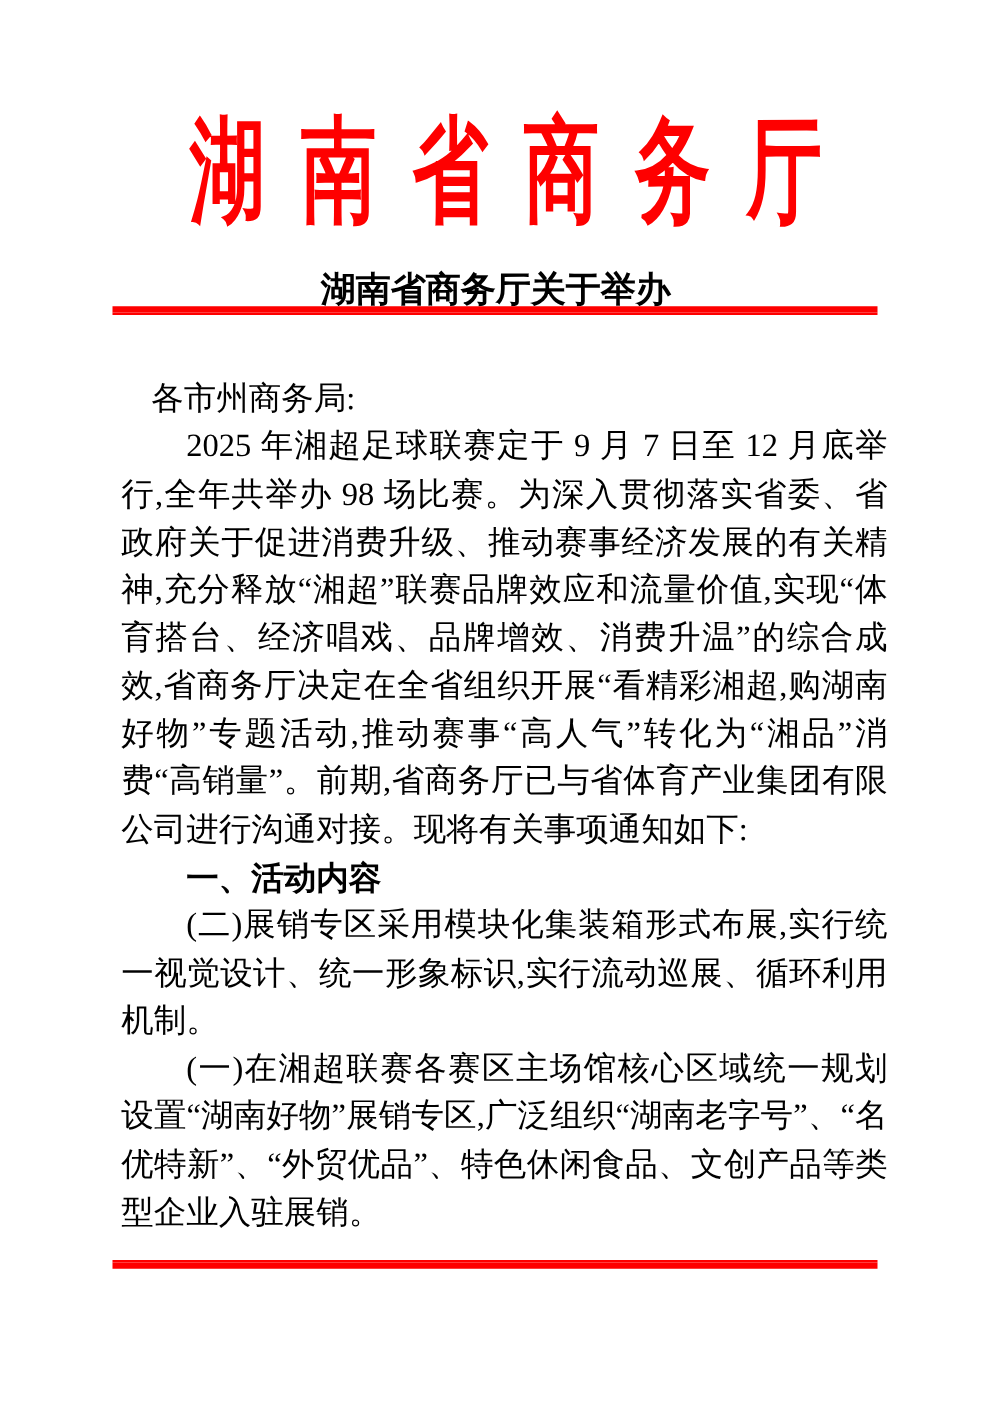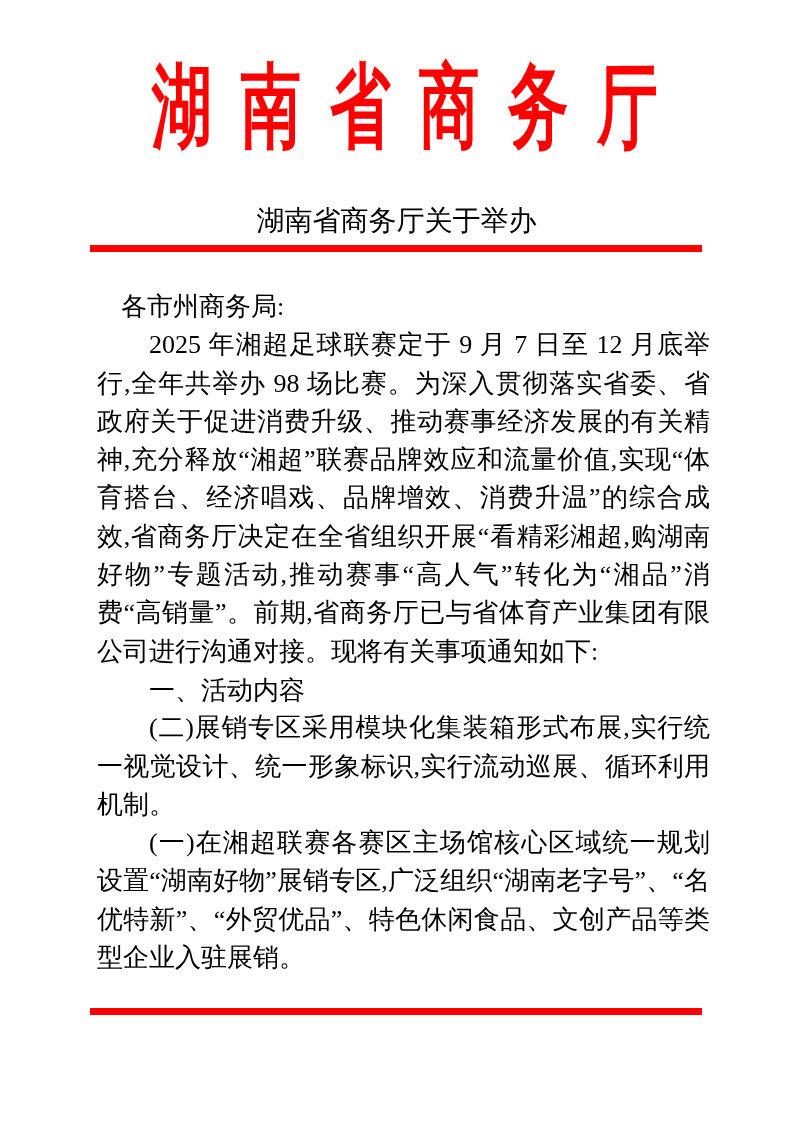--- a/index.html
+++ b/index.html
@@ -11,21 +11,21 @@
     position: relative;
     width: 793px;
     height: 1122px;
     margin: 0 auto;
     background: #ffffff;
     overflow: hidden;
   }
 
   
   .letterhead {
-    padding-top: 59px;
+    padding-top: 89px;
     display: flex;
     justify-content: center;
   }
   .letterhead-text {
     display: inline-block;
     color: var(--red);
     font-size: 92px;
     line-height: 97px;
     font-weight: bold;
     letter-spacing: 44px;
@@ -50,44 +50,44 @@
   }
   .rule-bottom {
     top: 1008px;
     height: 2px;
     border-top: 2px solid var(--red);
     border-bottom: 5px solid var(--red);
   }
 
   
   .doc-title {
-    margin-top: 46px;
+    margin-top: 28px;
     text-align: center;
     font-size: 28px;
     line-height: 38px;
-    font-weight: normal;
+    font-weight: bold;
     color: #000;
     font-family: "Liberation Serif", "DejaVu Serif", serif;
   }
 
   
   .doc-body {
     margin: 48px 83px 0 97px;   
     width: 613px;
     font-size: 26px;
     line-height: 38.3px;
     color: #000;
     text-align: justify;
     font-family: "Liberation Serif", "DejaVu Serif", serif;
   }
   .salutation { text-indent: 0; margin-left: 24px; }
   .para { text-indent: 2em; }
   .section-heading {
     text-indent: 2em;
-    font-weight: normal;
+    font-weight: bold;
     font-family: "Liberation Sans", "DejaVu Sans", sans-serif;
   }
 </style>
 </head>
 <body>
 
 <div class="page">
 
   <div class="letterhead">
     <span class="letterhead-text">湖南省商务厅</span>

